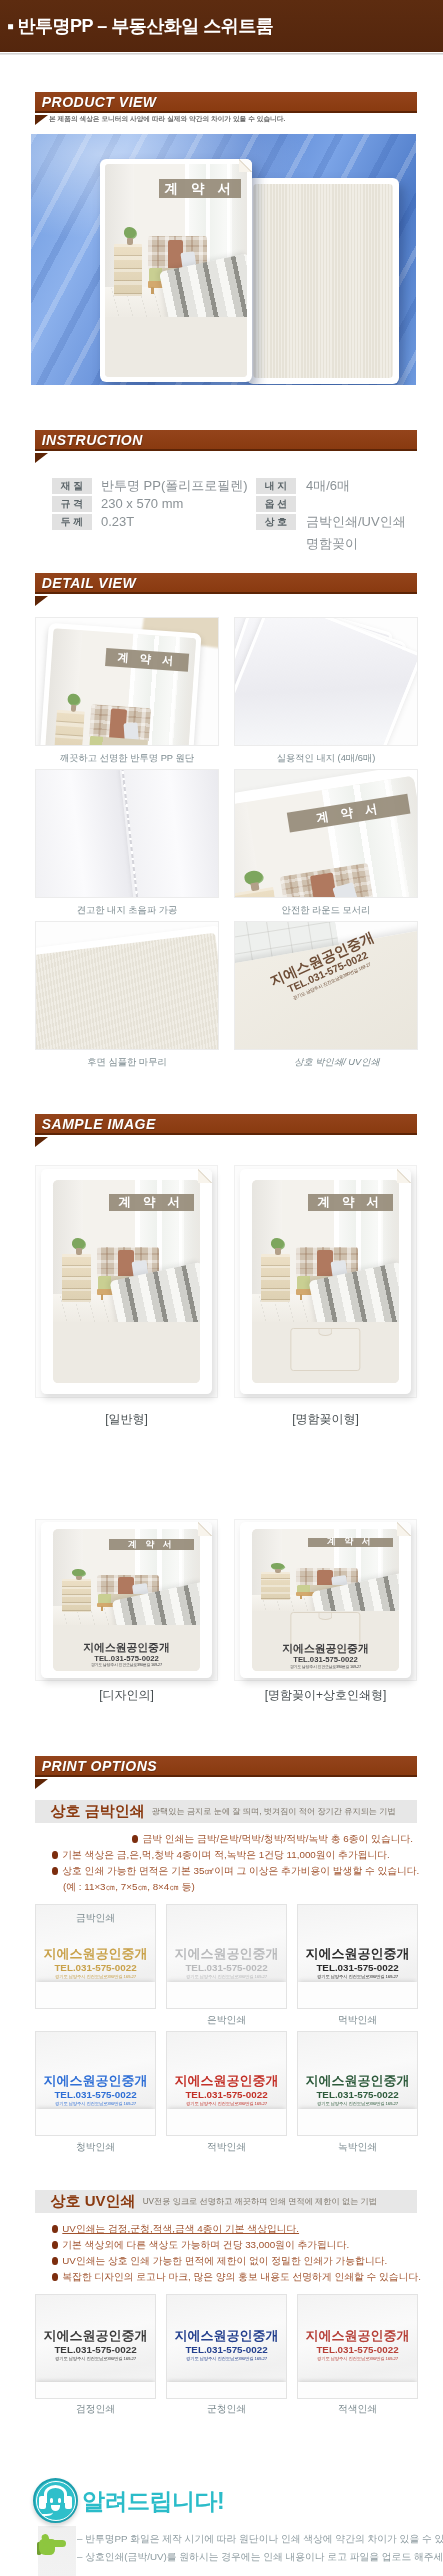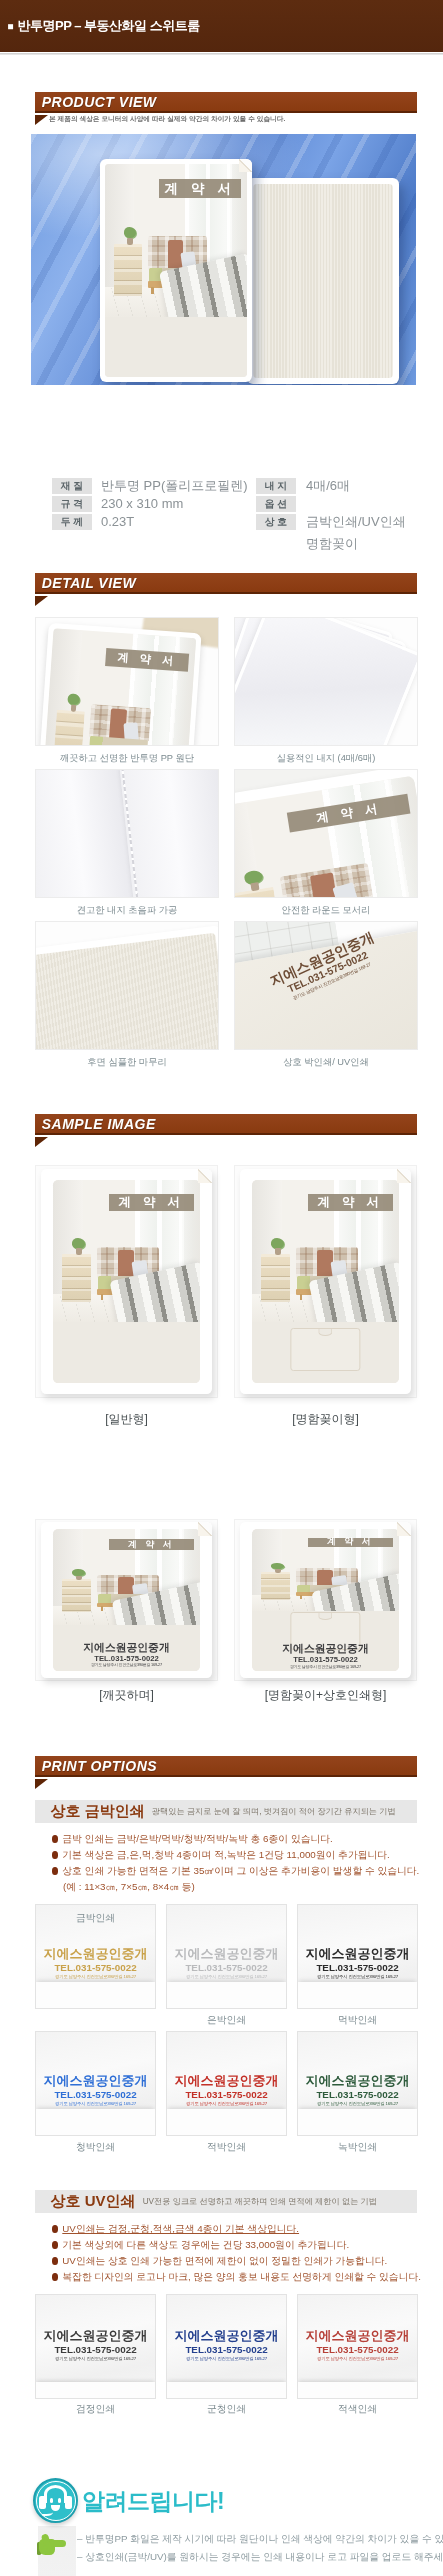--- a/index.html
+++ b/index.html
@@ -5,21 +5,21 @@
   html,body{margin:0;padding:0;background:#fff;}
   body{font-family:"Liberation Sans","DejaVu Sans",sans-serif;}
   .page{position:relative;width:443px;height:2769px;background:#fff;overflow:hidden;}
   .abs{position:absolute;}
   .nowrap{white-space:nowrap;}
 
   
   .top-bar{left:0;top:0;width:443px;height:52px;background:linear-gradient(#5d2c10,#54260d);
     color:#fff;display:flex;align-items:center;box-sizing:border-box;padding-left:7.2px;}
   .top-bar .sq{font-size:10.3px;margin-right:4.1px;color:#fff;}
-  .top-bar .t{font-size:13px;font-weight:bold;letter-spacing:-0.5px;}
+  .top-bar .t{font-size:18px;font-weight:bold;letter-spacing:-0.5px;}
   .top-line{left:0;top:53px;width:443px;height:1.5px;background:linear-gradient(#c9c9c9,#efefef);}
 
   
   .sec{left:35px;width:382px;height:20.6px;background:linear-gradient(#94441b,#893a10);
     border-bottom:2.1px solid #5c2406;color:#fff;font-style:italic;font-weight:bold;font-size:14px;
     line-height:20.6px;padding-left:6.7px;box-sizing:border-box;letter-spacing:0.5px;
     text-shadow:0.5px 0.5px 0 rgba(0,0,0,.25);}
   .sec::after{content:'';position:absolute;left:0;top:23px;width:0;height:0;
     border-top:10.3px solid #5e2506;border-right:13.4px solid transparent;}
   .sec.pv{top:92px}.sec.ins{top:430px}.sec.dv{top:573px}.sec.si{top:1114px}.sec.po{top:1756px}
@@ -217,25 +217,26 @@
             </div>
           <div class="r-bed"></div>
           <div class="r-label" style="font-size:13.4px;">계 약 서</div>
         </div>
         <div class="beige"></div>
       </div>
       <div class="fold"></div>
     </div>
   </div>
 
+  <div class="abs sec ins">INSTRUCTION</div>
 
   <div class="abs spec-k" style="left:52px;top:478px;">재 질</div>
   <div class="abs spec-v" style="left:101px;top:478px;">반투명 PP(폴리프로필렌)</div>
   <div class="abs spec-k" style="left:52px;top:496px;">규 격</div>
-  <div class="abs spec-v" style="left:101px;top:496px;">230 x 310 mm</div>
+  <div class="abs spec-v" style="left:101px;top:496px;">230 x 570 mm</div>
   <div class="abs spec-k" style="left:52px;top:514px;">두 께</div>
   <div class="abs spec-v" style="left:101px;top:514px;">0.23T</div>
   <div class="abs spec-k" style="left:256px;top:478px;">내 지</div>
   <div class="abs spec-v" style="left:306px;top:478px;">4매/6매</div>
   <div class="abs spec-k" style="left:256px;top:496px;">옵 션</div>
   <div class="abs spec-v" style="left:306px;top:496px;margin-top:40px;">명함꽂이</div>
   <div class="abs spec-k" style="left:256px;top:514px;">상 호</div>
   <div class="abs spec-v" style="left:306px;top:514px;">금박인쇄/UV인쇄</div>
 
   <div class="abs sec dv">DETAIL VIEW</div>
@@ -308,21 +309,21 @@
       <span class="tel">TEL.031-575-0022</span>
       <span class="ad">경기도 남양주시 진건오남로390번길 169-27</span>
     </div>
   </div>
 
   <div class="abs d-cap" style="left:35px;top:752px;width:184px;">깨끗하고 선명한 반투명 PP 원단</div>
   <div class="abs d-cap" style="left:234px;top:752px;width:184px;">실용적인 내지 (4매/6매)</div>
   <div class="abs d-cap" style="left:35px;top:904px;width:184px;">견고한 내지 초음파 가공</div>
   <div class="abs d-cap" style="left:234px;top:904px;width:184px;">안전한 라운드 모서리</div>
   <div class="abs d-cap" style="left:35px;top:1056px;width:184px;">후면 심플한 마무리</div>
-  <div class="abs d-cap" style="left:234px;top:1056px;width:184px;">상호 박인쇄/ UV인쇄</div>
+  <div class="abs d-cap" style="left:245px;top:1056px;width:184px;font-style:italic;">상호 박인쇄/ UV인쇄</div>
 
   <div class="abs sec si">SAMPLE IMAGE</div>
 
   <div class="abs s-card" style="left:35px;top:1165px;width:183px;height:233px;">
     <div class="s-folder">
       <div class="s-sheet">
         <div class="room" style="height:70%;">
           <div class="r-wallL"></div>
             <div class="r-win"></div>
             <div class="r-curtain"></div>
@@ -448,30 +449,30 @@
           <div class="s-co co" style="bottom:2%;">
             <span class="nm">지에스원공인중개</span>
             <span class="tel">TEL.031-575-0022</span>
             <span class="ad">경기도 남양주시 진건오남로390번길 169-27</span>
           </div>
         </div>
       </div>
       <div class="fold"></div>
     </div>
   </div>
-  <div class="abs s-cap" style="left:35px;top:1687px;width:183px;">[깨끗하며]</div>
+  <div class="abs s-cap" style="left:35px;top:1687px;width:183px;">[디자인의]</div>
   <div class="abs s-cap" style="left:234px;top:1687px;width:183px;">[명함꽂이+상호인쇄형]</div>
 
   <div class="abs sec po">PRINT OPTIONS</div>
 
   <div class="abs opt-box" style="top:1800px;">
     <span class="ti">상호 금박인쇄</span>
     <span class="de">광택있는 금지로 눈에 잘 띄며, 벗겨짐이 적어 장기간 유지되는 기법</span>
   </div>
-  <div class="abs pb" style="top:1833px;">금박 인쇄는 금박/은박/먹박/청박/적박/녹박 총 6종이 있습니다.</div>
+  <div class="abs pb" style="top:1833px;text-align:right;">금박 인쇄는 금박/은박/먹박/청박/적박/녹박 총 6종이 있습니다.</div>
   <div class="abs pb" style="top:1849px;">기본 색상은 금,은,먹,청박 4종이며 적,녹박은 1건당 11,000원이 추가됩니다.</div>
   <div class="abs pb" style="top:1865px;">상호 인쇄 가능한 면적은 기본 35㎠이며 그 이상은 추가비용이 발생할 수 있습니다.</div>
   <div class="abs pb noDot" style="top:1881px;left:63px;">(예 : 11×3㎝, 7×5㎝, 8×4㎝ 등)</div>
 
   <div class="abs tile" style="left:35px;top:1904px;">
     <div class="co" style="color: rgb(201, 162, 75);">
       <span class="nm">지에스원공인중개</span>
         <span class="tel">TEL.031-575-0022</span>
         <span class="ad">경기도 남양주시 진건오남로390번길 169-27</span>
     </div>
@@ -523,21 +524,21 @@
   </div>
   <div class="abs t-label" style="left:35px;top:2141px;">청박인쇄</div>
   <div class="abs t-label" style="left:166px;top:2141px;">적박인쇄</div>
   <div class="abs t-label" style="left:297px;top:2141px;">녹박인쇄</div>
 
   <div class="abs opt-box" style="top:2190px;height:23px;">
     <span class="ti">상호 UV인쇄</span>
     <span class="de">UV전용 잉크로 선명하고 깨끗하며 인쇄 면적에 제한이 없는 기법</span>
   </div>
   <div class="abs pb" style="top:2223px;text-decoration:underline;">UV인쇄는 검정,군청,적색,금색 4종이 기본 색상입니다.</div>
-  <div class="abs pb" style="top:2239px;">기본 색상외에 다른 색상도 경우에는 건당 33,000원이 추가됩니다.</div>
+  <div class="abs pb" style="top:2239px;">기본 색상외에 다른 색상도 가능하며 건당 33,000원이 추가됩니다.</div>
   <div class="abs pb" style="top:2271px;">복잡한 디자인의 로고나 마크, 많은 양의 홍보 내용도 선명하게 인쇄할 수 있습니다.</div>
   <div class="abs pb" style="top:2255px;">UV인쇄는 상호 인쇄 가능한 면적에 제한이 없이 정밀한 인쇄가 가능합니다.</div>
 
   <div class="abs tile" style="left:35px;top:2294px;height:105px;">
     <div class="co" style="top: 32%; color: rgb(60, 60, 60);">
       <span class="nm">지에스원공인중개</span>
         <span class="tel">TEL.031-575-0022</span>
         <span class="ad">경기도 남양주시 진건오남로390번길 169-27</span>
     </div>
       <div class="tile-bottom" style="height:16%;"></div>

